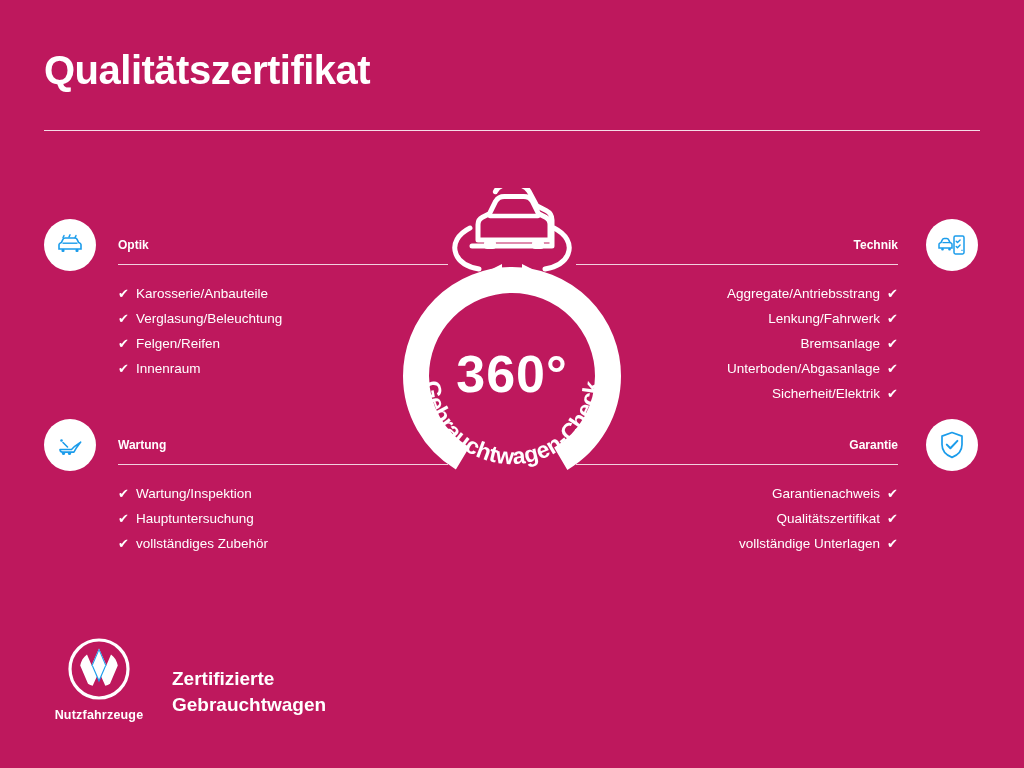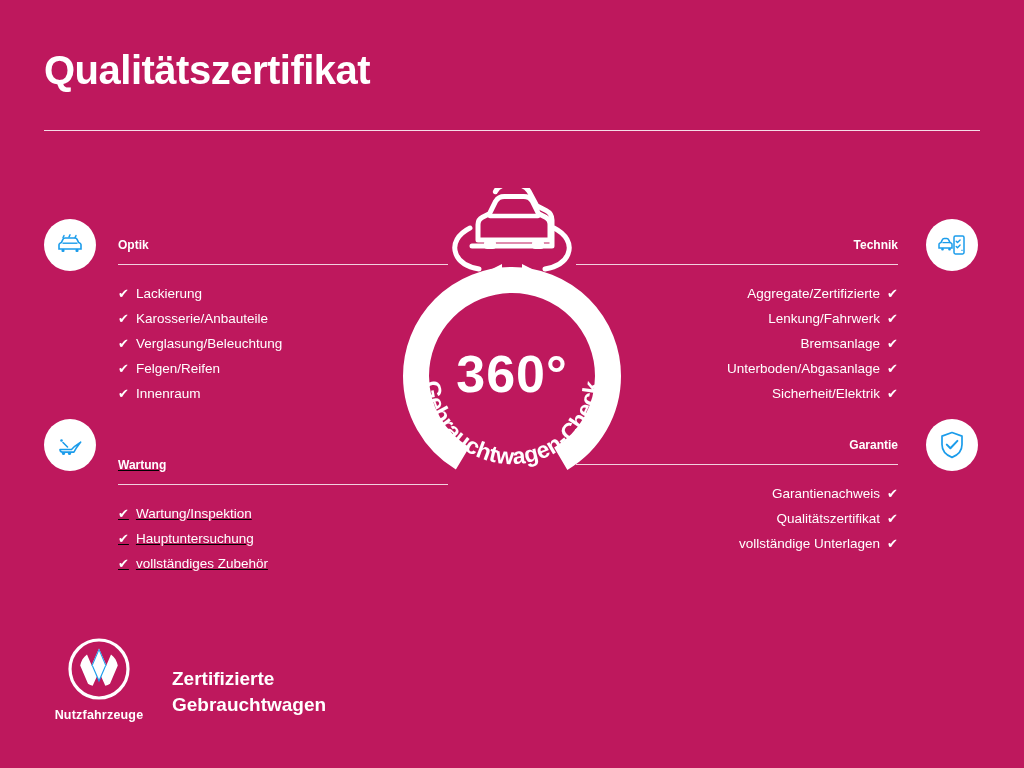--- a/index.html
+++ b/index.html
@@ -69,21 +69,21 @@
     white-space: nowrap;
   }
   .check {
     font-size: 13px;
   }
   .block.left .check { margin-right: 7px; }
   .block.right .check { margin-left: 7px; }
 
   
   .b-optik    { top: 232px; }
-  .b-wartung  { top: 452px; text-decoration: underline; }
+  .b-wartung  { top: 432px; }
   .b-technik  { top: 232px; }
   .b-garantie { top: 432px; }
 
   
   .badge {
     position: absolute;
     width: 52px;
     height: 52px;
     border-radius: 50%;
     background: #ffffff;
@@ -190,21 +190,20 @@
     <svg width="34" height="34" viewBox="0 0 34 34" aria-hidden="true">
       <path d="M17 4.5l10 3.6v8.4c0 6.1-4.2 10.6-10 12.9-5.8-2.3-10-6.8-10-12.9V8.1z" fill="none" stroke="#1b9ceb" stroke-width="1.7" stroke-linejoin="round"></path>
       <path d="M11.8 16.6l3.6 3.6 7-7.3" fill="none" stroke="#1b9ceb" stroke-width="2" stroke-linecap="round" stroke-linejoin="round"></path>
     </svg>
   </div>
 
   <div class="block left b-optik">
     <div class="block-head">Optik</div>
     <div class="block-rule"></div>
     <ul>
-      <li><span class="check">✔</span><span>Lackierung</span></li>
       <li><span class="check">✔</span><span>Karosserie/Anbauteile</span></li>
       <li><span class="check">✔</span><span>Verglasung/Beleuchtung</span></li>
       <li><span class="check">✔</span><span>Felgen/Reifen</span></li>
       <li><span class="check">✔</span><span>Innenraum</span></li>
     </ul>
   </div>
 
   <div class="block left b-wartung">
     <div class="block-head">Wartung</div>
     <div class="block-rule"></div>
@@ -212,21 +211,21 @@
       <li><span class="check">✔</span><span>Wartung/Inspektion</span></li>
       <li><span class="check">✔</span><span>Hauptuntersuchung</span></li>
       <li><span class="check">✔</span><span>vollständiges Zubehör</span></li>
     </ul>
   </div>
 
   <div class="block right b-technik">
     <div class="block-head">Technik</div>
     <div class="block-rule"></div>
     <ul>
-      <li><span>Aggregate/Zertifizierte</span><span class="check">✔</span></li>
+      <li><span>Aggregate/Antriebsstrang</span><span class="check">✔</span></li>
       <li><span>Lenkung/Fahrwerk</span><span class="check">✔</span></li>
       <li><span>Bremsanlage</span><span class="check">✔</span></li>
       <li><span>Unterboden/Abgasanlage</span><span class="check">✔</span></li>
       <li><span>Sicherheit/Elektrik</span><span class="check">✔</span></li>
     </ul>
   </div>
 
   <div class="block right b-garantie">
     <div class="block-head">Garantie</div>
     <div class="block-rule"></div>

